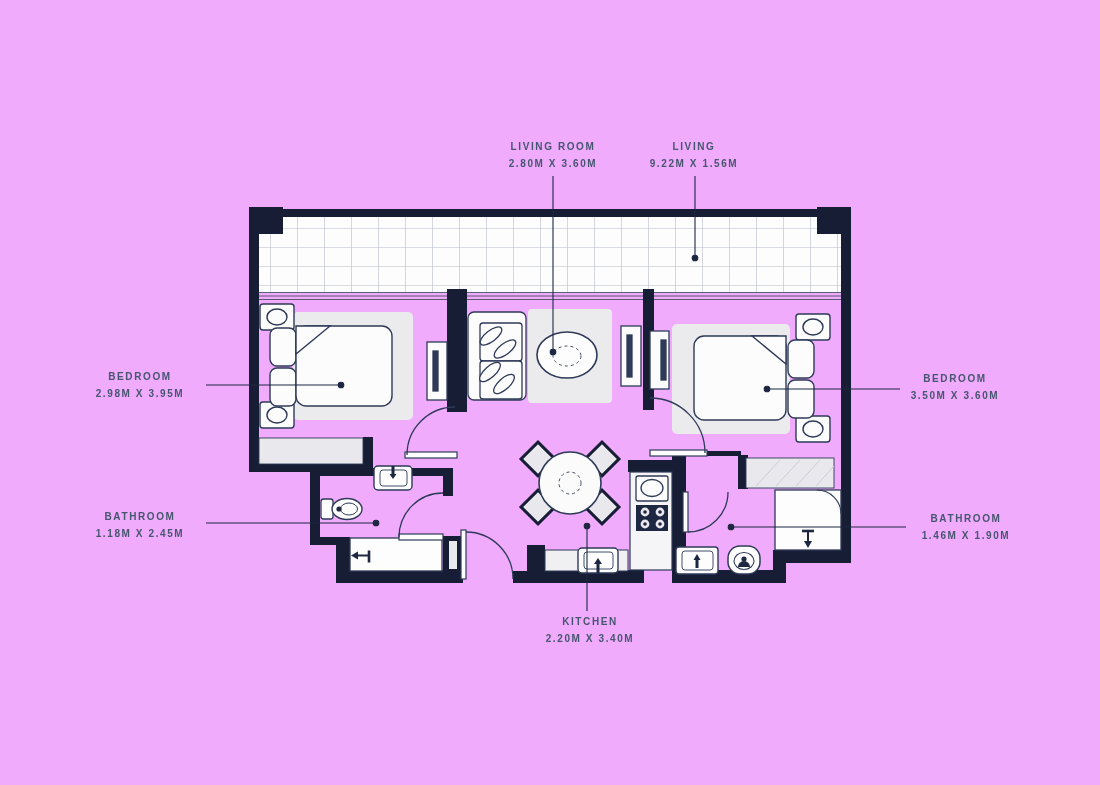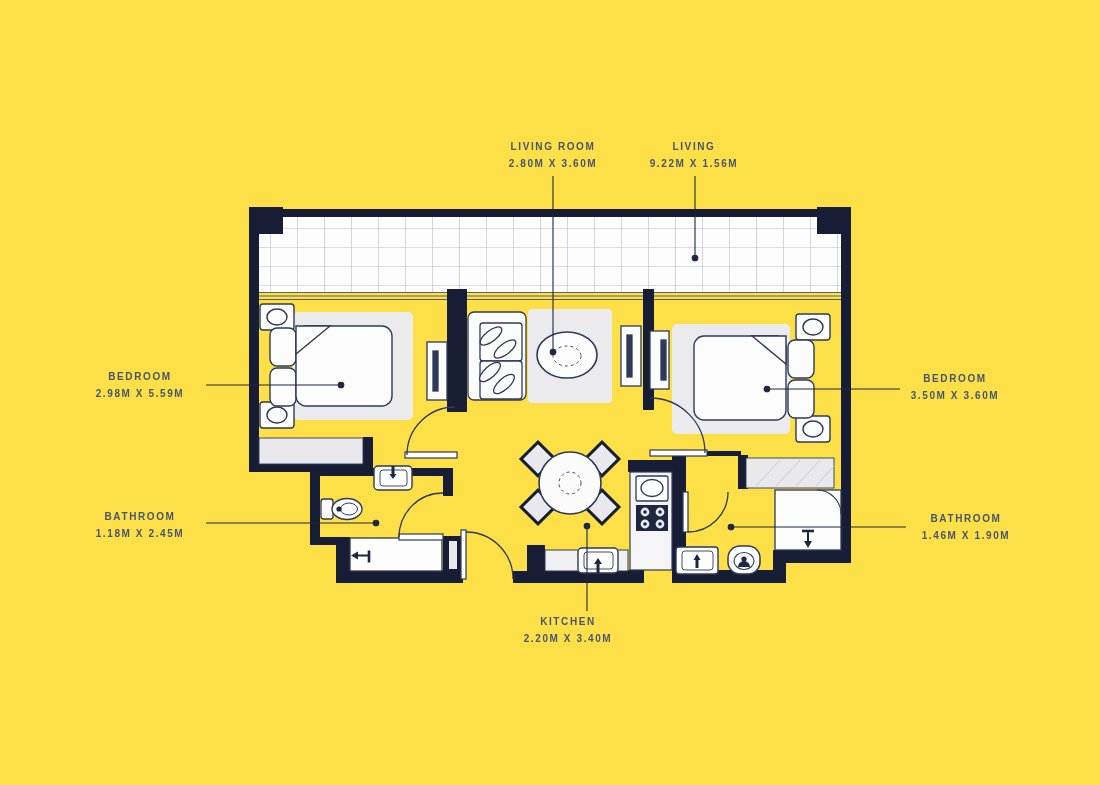--- a/index.html
+++ b/index.html
@@ -1,16 +1,16 @@
 <!DOCTYPE html>
 <html><head>
 <meta charset="utf-8">
 <style>
   html,body{margin:0;padding:0;background:#ffffff;}
-  #stage{position:relative;width:1100px;height:785px;background:#fde047;overflow:hidden;
+  #stage{position:relative;width:1100px;height:785px;background:#f0abfc;overflow:hidden;
          font-family:"Liberation Sans",sans-serif;}
   #plan-svg{position:absolute;left:0;top:0;}
   .room-label{position:absolute;transform:translateX(-50%);text-align:center;
               color:#47566f;font-size:10px;line-height:17px;font-weight:700;
               letter-spacing:1.6px;white-space:nowrap;}
   .room-dims{font-weight:600;text-align:right;}
 </style>
 </head>
 <body>
 
@@ -266,31 +266,31 @@
   <div class="room-label" style="left:553px;top:138px;">
     <div class="room-name">LIVING ROOM</div>
     <div class="room-dims">2.80M X 3.60M</div>
   </div>
   <div class="room-label" style="left:694px;top:138px;">
     <div class="room-name">LIVING</div>
     <div class="room-dims">9.22M X 1.56M</div>
   </div>
   <div class="room-label" style="left:140px;top:368px;">
     <div class="room-name">BEDROOM</div>
-    <div class="room-dims">2.98M X 5.59M</div>
+    <div class="room-dims">2.98M X 3.95M</div>
   </div>
   <div class="room-label" style="left:955px;top:370px;">
     <div class="room-name">BEDROOM</div>
     <div class="room-dims">3.50M X 3.60M</div>
   </div>
   <div class="room-label" style="left:140px;top:508px;">
     <div class="room-name">BATHROOM</div>
     <div class="room-dims">1.18M X 2.45M</div>
   </div>
   <div class="room-label" style="left:966px;top:510px;">
     <div class="room-name">BATHROOM</div>
     <div class="room-dims">1.46M X 1.90M</div>
   </div>
-  <div class="room-label" style="left:568px;top:613px;">
+  <div class="room-label" style="left:590px;top:613px;">
     <div class="room-name">KITCHEN</div>
     <div class="room-dims">2.20M X 3.40M</div>
   </div>
 </div>
 
 </body></html>

